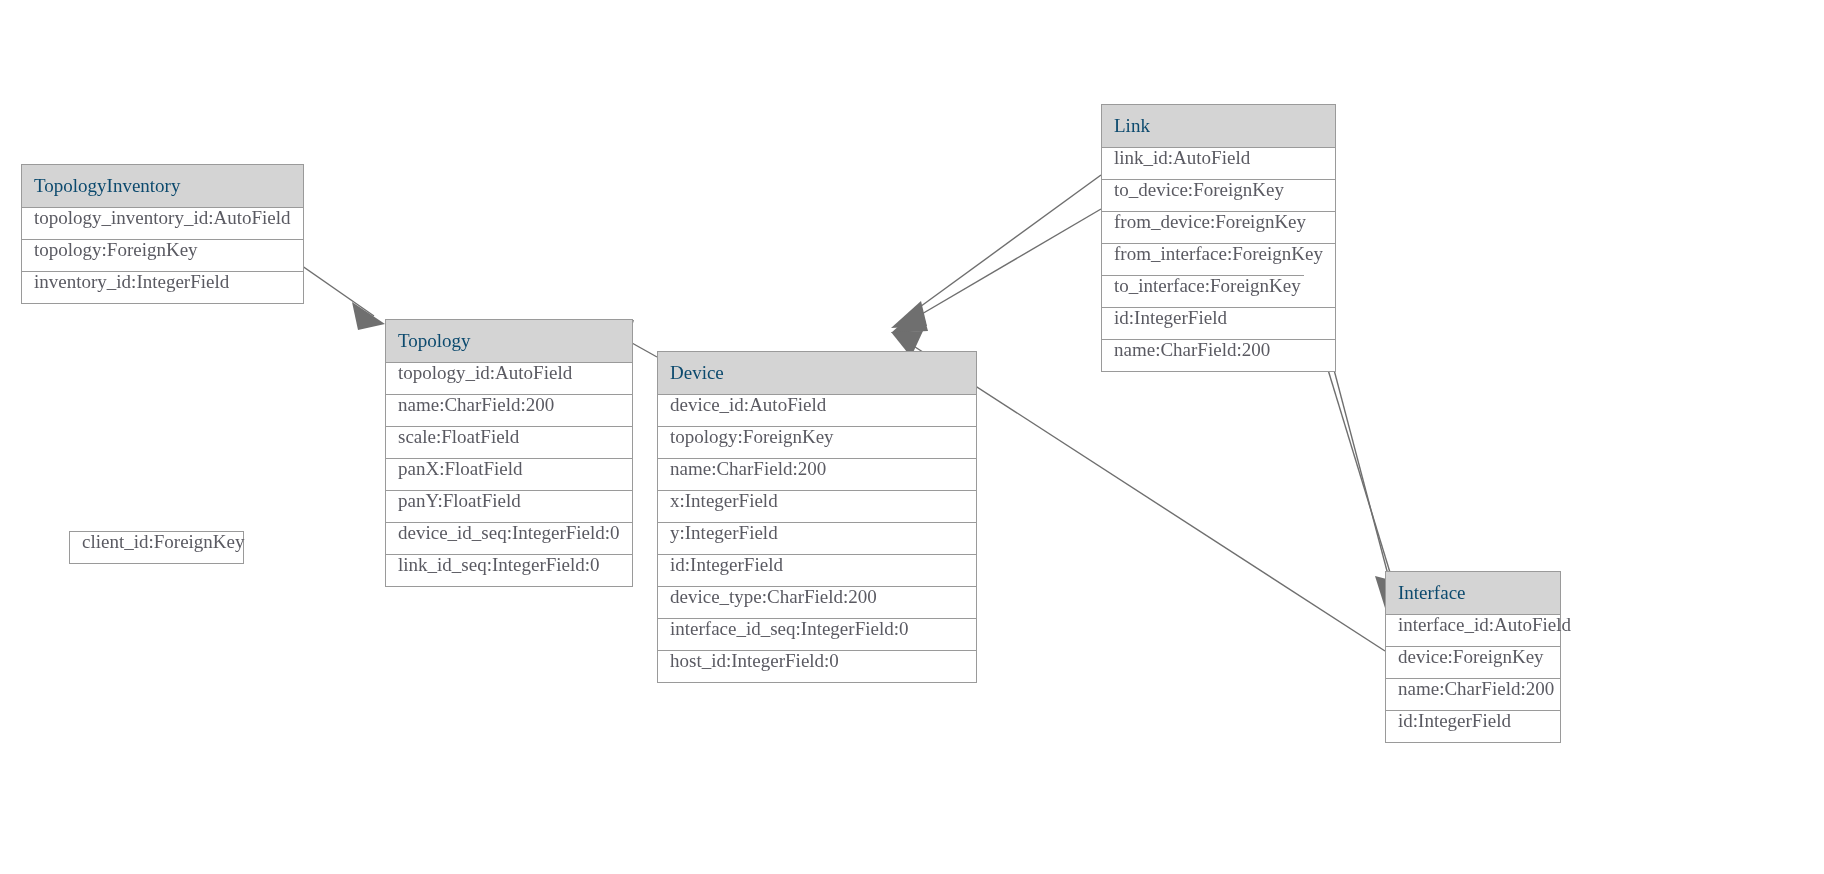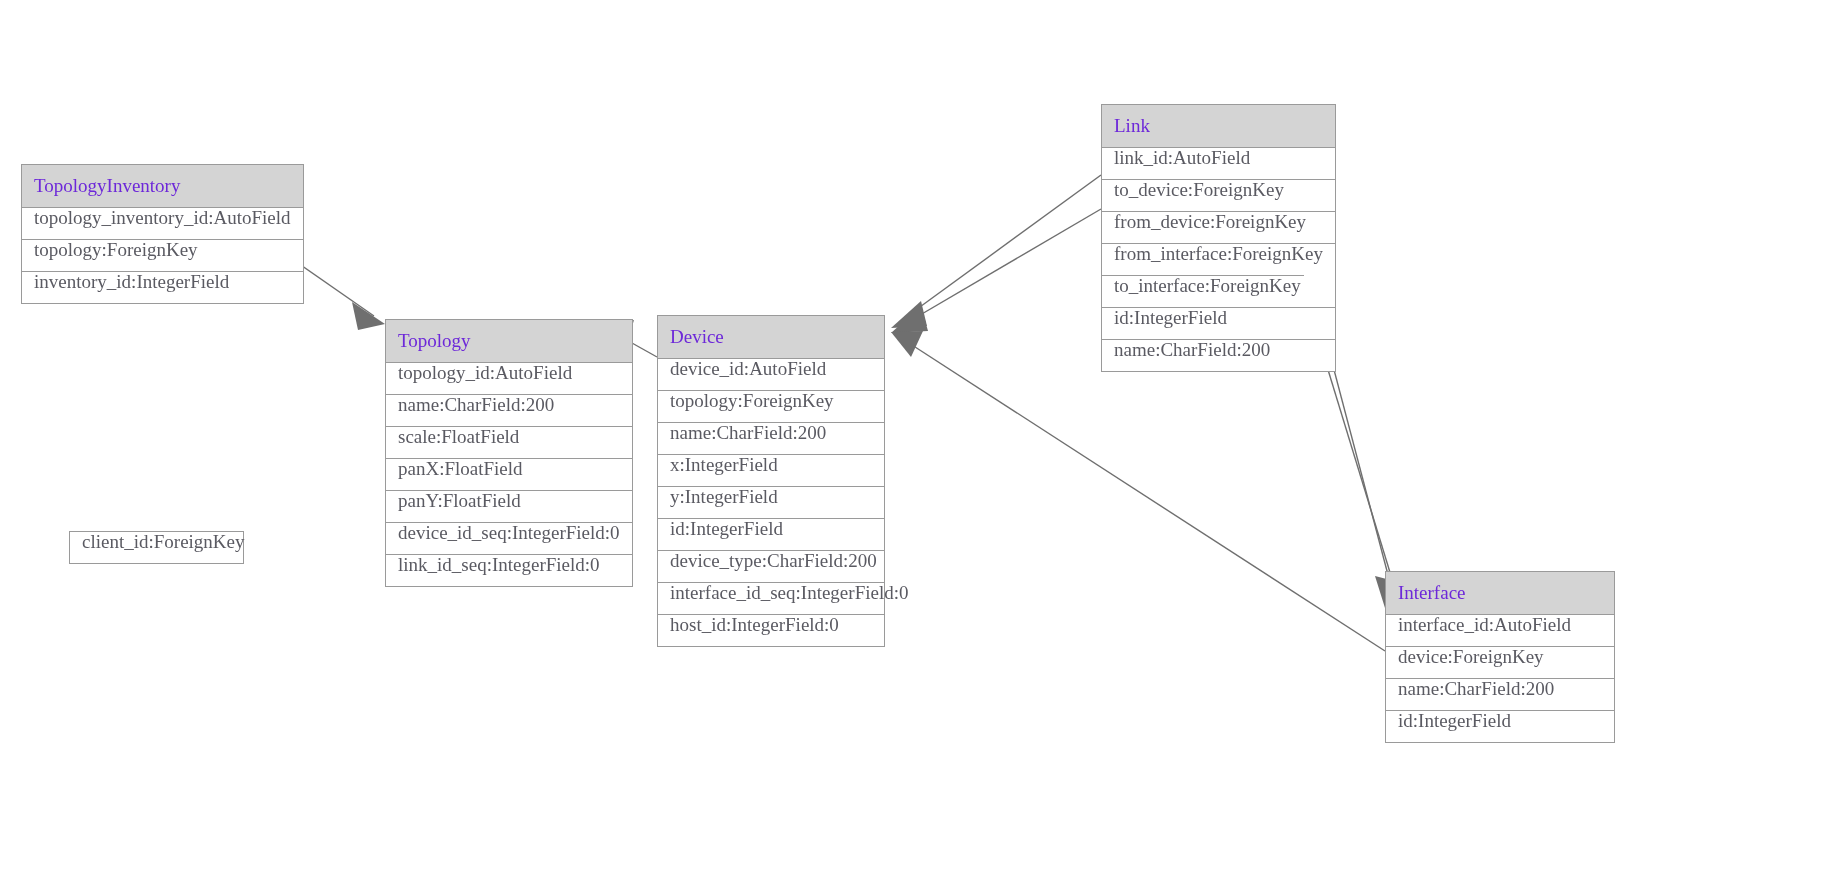--- a/index.html
+++ b/index.html
@@ -38,21 +38,21 @@
     box-sizing: border-box;
     border: 1px solid #9a9a9a;
     background: #ffffff;
     z-index: 2;
   }
 
   .entity-title {
     box-sizing: border-box;
     background: #d4d4d4;
     border-bottom: 1px solid #9a9a9a;
-    color: #6d28d9;
+    color: #0c4a6e;
     font-size: 19px;
     line-height: 1;
     padding: 11px 12px 12px 12px;
     white-space: nowrap;
   }
 
   .entity-field {
     box-sizing: border-box;
     border-bottom: 1px solid #9a9a9a;
     color: #5a5a62;
@@ -133,21 +133,21 @@
     <div class="entity-field">panX:FloatField</div>
     <div class="entity-field">panY:FloatField</div>
     <div class="entity-field">device_id_seq:IntegerField:0</div>
     <div class="entity-field">link_id_seq:IntegerField:0</div>
   </div>
 
   <div class="entity" id="entity-client" style="width: 175px;">
     <div class="entity-field">client_id:ForeignKey</div>
   </div>
 
-  <div class="entity" id="entity-device" style="width: 228px;">
+  <div class="entity" id="entity-device" style="width: 320px; margin-top: 36px;">
     <div class="entity-title">Device</div>
     <div class="entity-field">device_id:AutoField</div>
     <div class="entity-field">topology:ForeignKey</div>
     <div class="entity-field">name:CharField:200</div>
     <div class="entity-field">x:IntegerField</div>
     <div class="entity-field">y:IntegerField</div>
     <div class="entity-field">id:IntegerField</div>
     <div class="entity-field">device_type:CharField:200</div>
     <div class="entity-field">interface_id_seq:IntegerField:0</div>
     <div class="entity-field">host_id:IntegerField:0</div>
@@ -157,21 +157,21 @@
     <div class="entity-title">Link</div>
     <div class="entity-field">link_id:AutoField</div>
     <div class="entity-field">to_device:ForeignKey</div>
     <div class="entity-field">from_device:ForeignKey</div>
     <div class="entity-field row-wide">from_interface:ForeignKey</div>
     <div class="entity-field">to_interface:ForeignKey</div>
     <div class="entity-field">id:IntegerField</div>
     <div class="entity-field">name:CharField:200</div>
   </div>
 
-  <div class="entity" id="entity-interface" style="width: 230px;">
+  <div class="entity" id="entity-interface" style="width: 176px;">
     <div class="entity-title">Interface</div>
     <div class="entity-field">interface_id:AutoField</div>
     <div class="entity-field">device:ForeignKey</div>
     <div class="entity-field">name:CharField:200</div>
     <div class="entity-field">id:IntegerField</div>
   </div>
 
 </div>
 
 </body></html>

